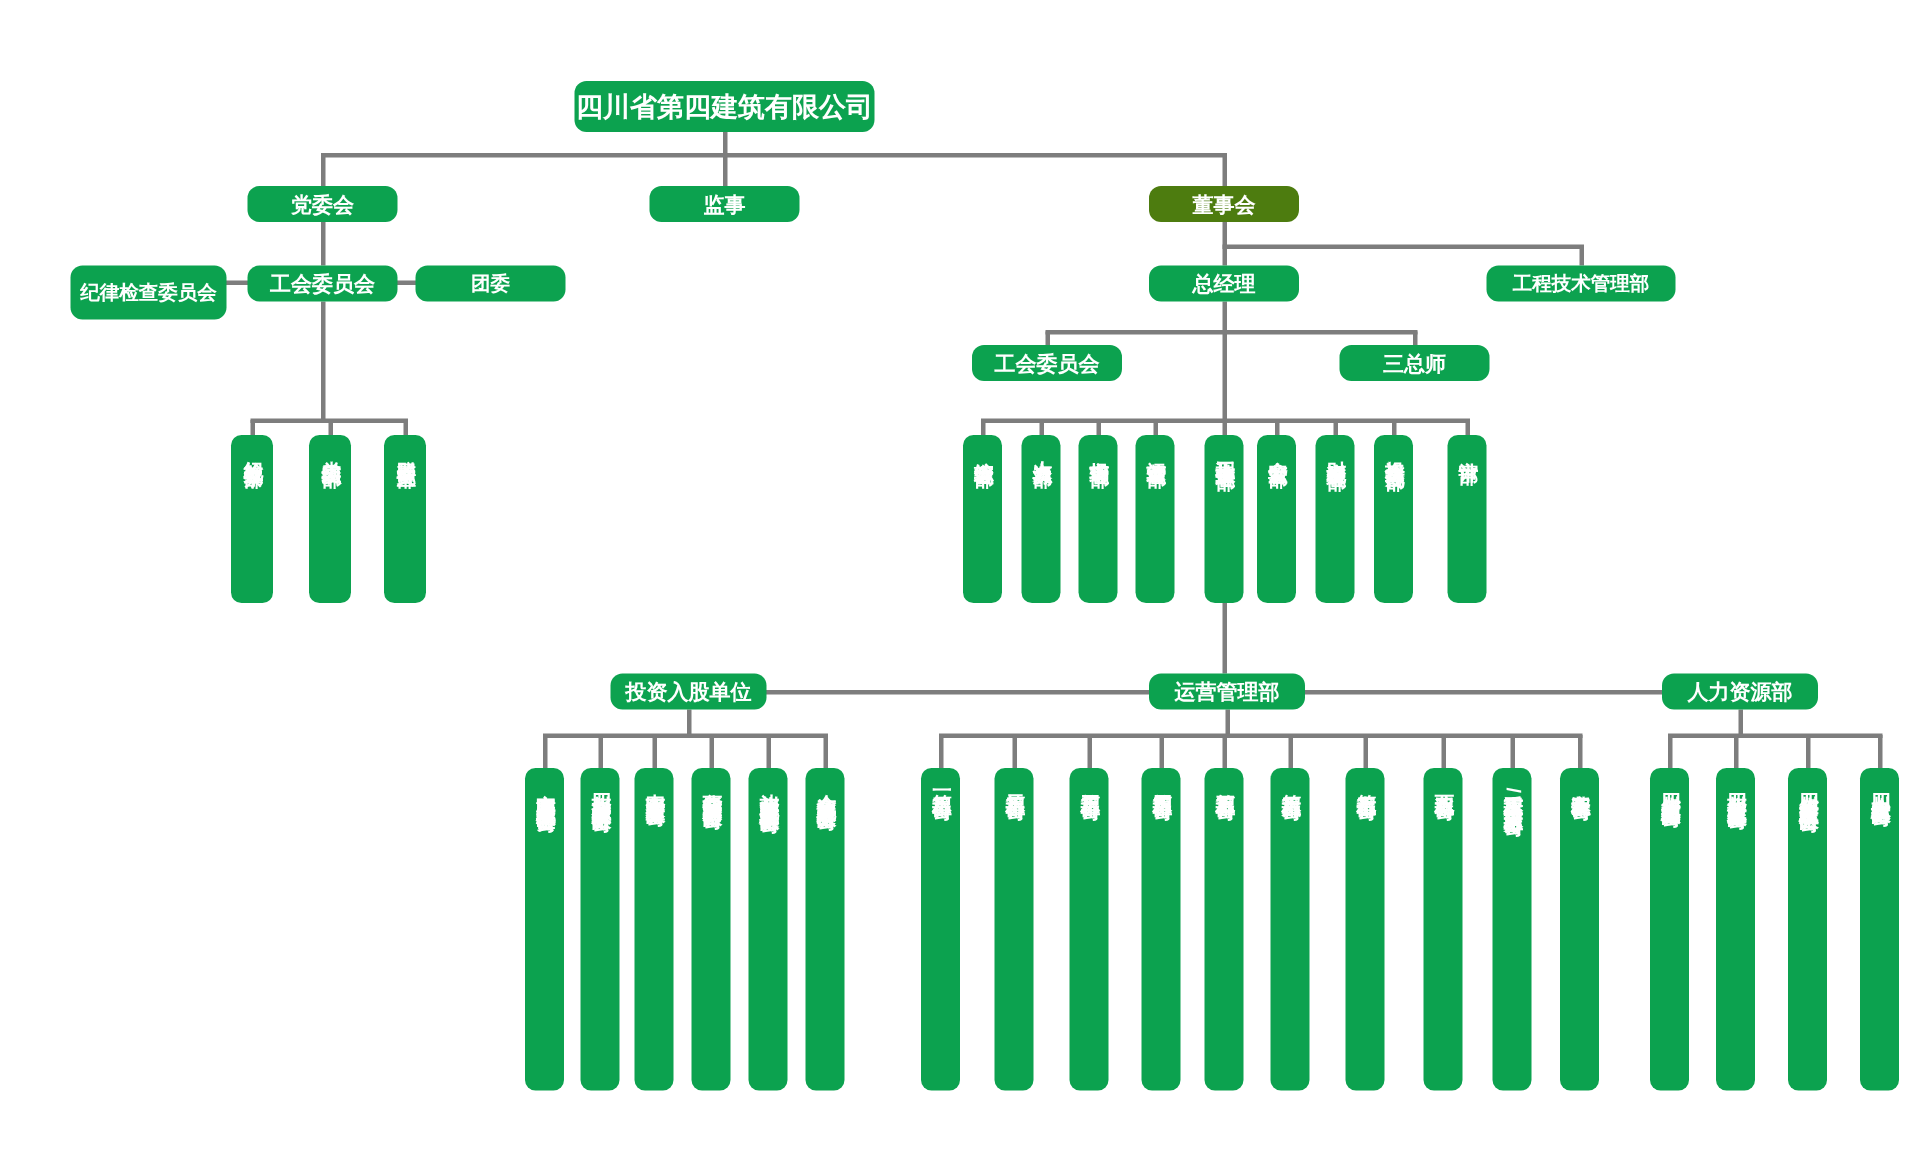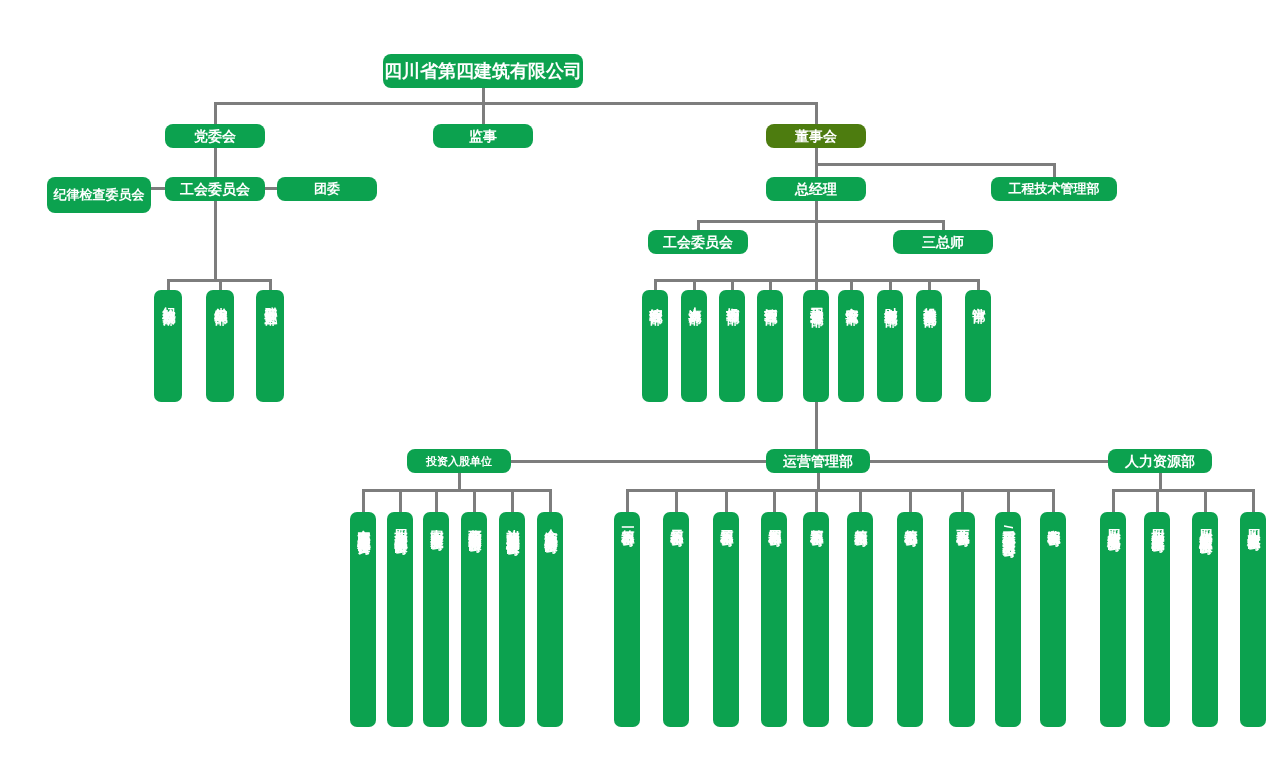--- a/index.html
+++ b/index.html
@@ -113,21 +113,21 @@
     <div class="node v" style="left: 256px; top: 290px; width: 28px; height: 112px; font-size: 13px; background: rgb(12, 162, 79); color: rgb(255, 255, 255);">群团文宣部</div>
     <div class="node v" style="left: 642px; top: 290px; width: 26px; height: 112px; font-size: 13px; background: rgb(12, 162, 79); color: rgb(255, 255, 255);">综合管理部</div>
     <div class="node v" style="left: 681px; top: 290px; width: 26px; height: 112px; font-size: 13px; background: rgb(12, 162, 79); color: rgb(255, 255, 255);">人力资源部</div>
     <div class="node v" style="left: 719px; top: 290px; width: 26px; height: 112px; font-size: 13px; background: rgb(12, 162, 79); color: rgb(255, 255, 255);">市场管理部</div>
     <div class="node v" style="left: 757px; top: 290px; width: 26px; height: 112px; font-size: 13px; background: rgb(12, 162, 79); color: rgb(255, 255, 255);">运营管理部</div>
     <div class="node v" style="left: 803px; top: 290px; width: 26px; height: 112px; font-size: 13px; background: rgb(12, 162, 79); color: rgb(255, 255, 255);">工程技术管理部</div>
     <div class="node v" style="left: 838px; top: 290px; width: 26px; height: 112px; font-size: 13px; background: rgb(12, 162, 79); color: rgb(255, 255, 255);">安全监管部</div>
     <div class="node v" style="left: 877px; top: 290px; width: 26px; height: 112px; font-size: 13px; background: rgb(12, 162, 79); color: rgb(255, 255, 255);">财税资金管理部</div>
     <div class="node v" style="left: 916px; top: 290px; width: 26px; height: 112px; font-size: 13px; background: rgb(12, 162, 79); color: rgb(255, 255, 255);">投资法律合规部</div>
     <div class="node v" style="left: 965px; top: 290px; width: 26px; height: 112px; font-size: 13px; background: rgb(12, 162, 79); color: rgb(255, 255, 255);">审计部</div>
-    <div class="node" style="left: 407px; top: 449px; width: 104px; height: 24px; font-size: 11px; background: rgb(12, 162, 79); color: rgb(255, 255, 255);">投资入股单位</div>
+    <div class="node" style="left: 407px; top: 449px; width: 104px; height: 24px; font-size: 14px; background: rgb(12, 162, 79); color: rgb(255, 255, 255);">投资入股单位</div>
     <div class="node" style="left: 766px; top: 449px; width: 104px; height: 24px; font-size: 14px; background: rgb(12, 162, 79); color: rgb(255, 255, 255);">运营管理部</div>
     <div class="node" style="left: 1108px; top: 449px; width: 104px; height: 24px; font-size: 14px; background: rgb(12, 162, 79); color: rgb(255, 255, 255);">人力资源部</div>
     <div class="node v" style="left: 350px; top: 512px; width: 26px; height: 215px; font-size: 13px; background: rgb(12, 162, 79); color: rgb(255, 255, 255);">宜宾申蓉四维实业有限责任公司</div>
     <div class="node v" style="left: 387px; top: 512px; width: 26px; height: 215px; font-size: 13px; background: rgb(12, 162, 79); color: rgb(255, 255, 255);">四川华西金融控股股份有限公司</div>
     <div class="node v" style="left: 423px; top: 512px; width: 26px; height: 215px; font-size: 13px; background: rgb(12, 162, 79); color: rgb(255, 255, 255);">中国华西企业有限公司</div>
     <div class="node v" style="left: 461px; top: 512px; width: 26px; height: 215px; font-size: 13px; background: rgb(12, 162, 79); color: rgb(255, 255, 255);">华西绿舍预制构件有限公司</div>
     <div class="node v" style="left: 499px; top: 512px; width: 26px; height: 215px; font-size: 13px; background: rgb(12, 162, 79); color: rgb(255, 255, 255);">达州华西装配式建筑科技有限公司</div>
     <div class="node v" style="left: 537px; top: 512px; width: 26px; height: 215px; font-size: 13px; background: rgb(12, 162, 79); color: rgb(255, 255, 255);">会东金江房地产开发有限公司</div>
     <div class="node v" style="left: 614px; top: 512px; width: 26px; height: 215px; font-size: 13px; background: rgb(12, 162, 79); color: rgb(255, 255, 255);">第一工程公司</div>
     <div class="node v" style="left: 663px; top: 512px; width: 26px; height: 215px; font-size: 13px; background: rgb(12, 162, 79); color: rgb(255, 255, 255);">第二工程公司</div>

